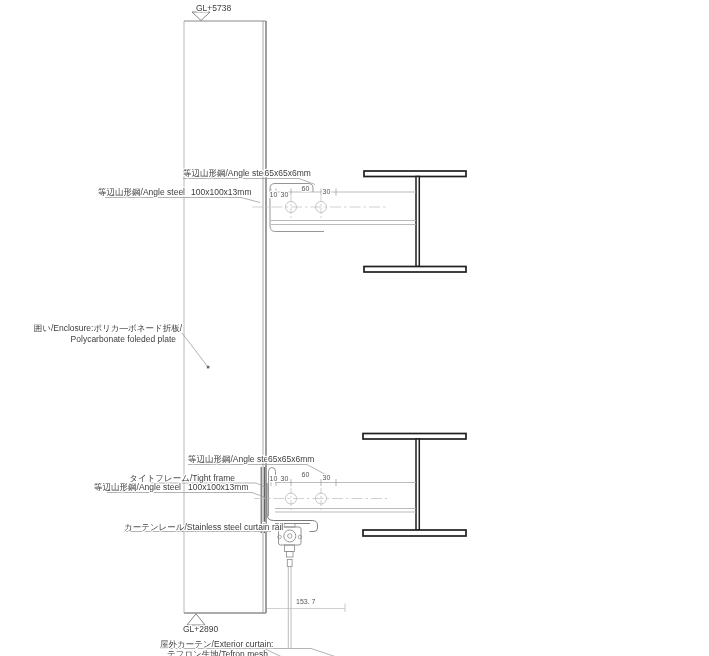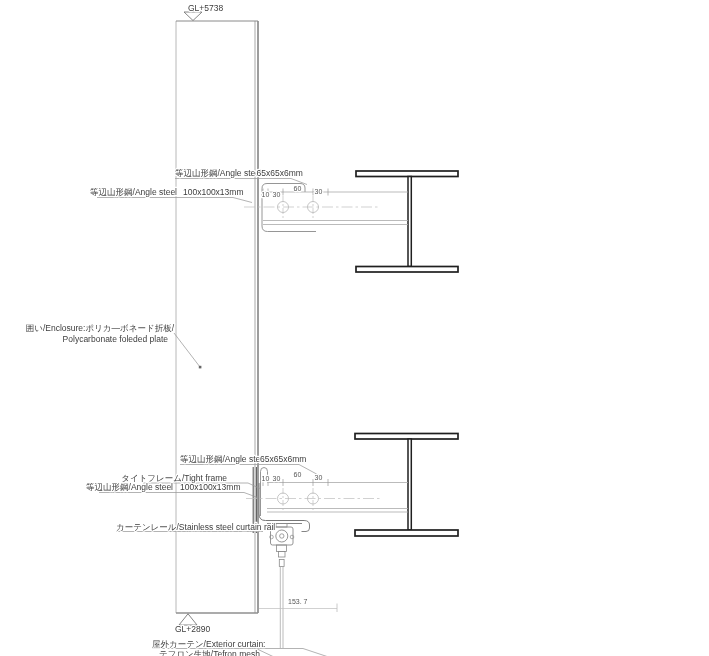--- a/index.html
+++ b/index.html
@@ -1,16 +1,16 @@
 <!DOCTYPE html>
 <html><head>
 <meta charset="utf-8">
 <style>
   html,body{margin:0;padding:0;background:#ffffff;}
-  #canvas{position:relative;width:568px;height:656px;background:#ffffff;overflow:hidden;}
+  #canvas{position:relative;width:568px;height:656px;background:#ffffff;overflow:hidden;margin-left:8px;}
   svg{position:absolute;left:0;top:0;}
   .s-dark{stroke:#1f1f1f;fill:none;}
   .s-mid{stroke:#8a8a8a;fill:none;}
   .s-md2{stroke:#777777;fill:none;}
   .s-light{stroke:#a9a9a9;fill:none;}
   .s-edge{stroke:#b8b8b8;fill:none;}
   .s-xlight{stroke:#bdbdbd;fill:none;}
   .fw{fill:#ffffff;}
   .cl{stroke:#bdbdbd;fill:none;stroke-width:.7;stroke-dasharray:11 3 2.5 3;}
   .cls{stroke:#bdbdbd;fill:none;stroke-width:.7;stroke-dasharray:6 2 2 2;}

